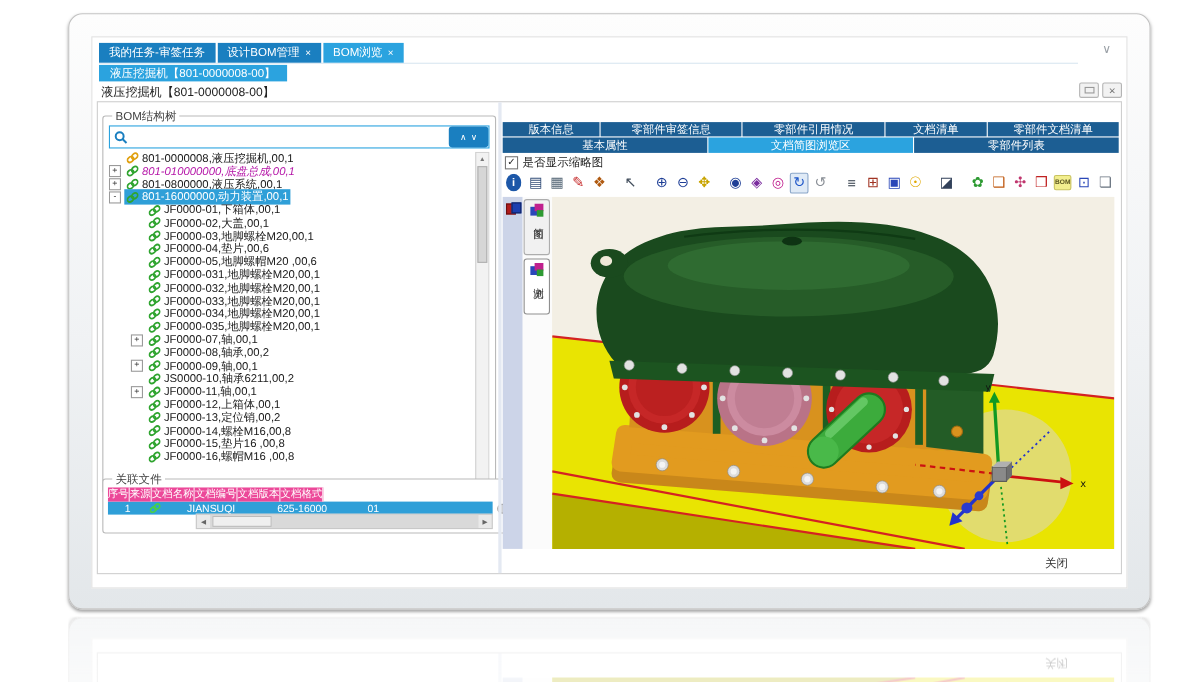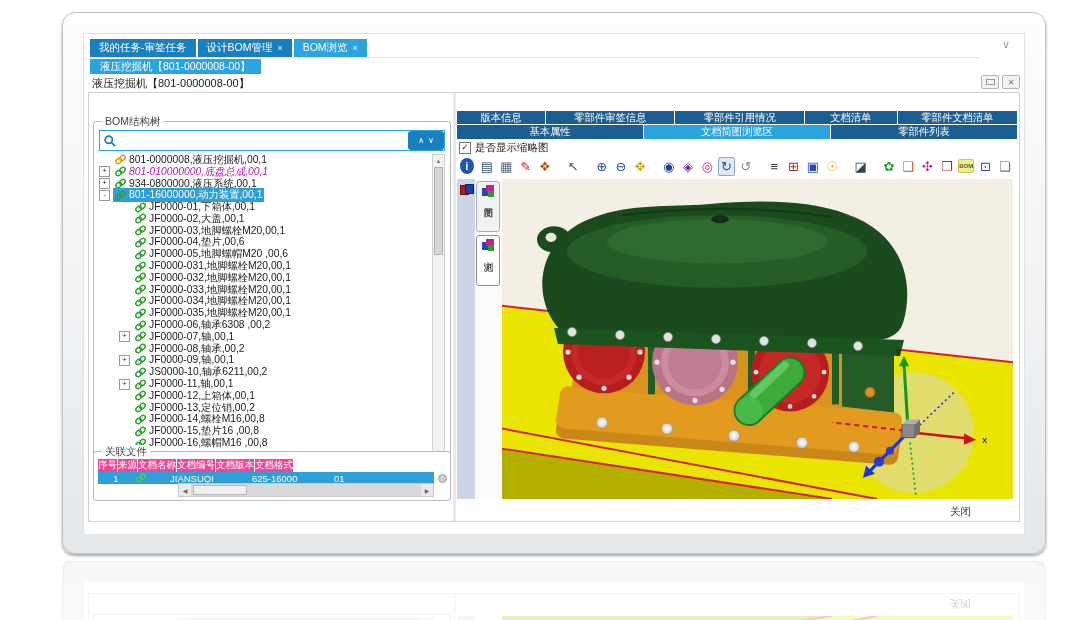--- a/index.html
+++ b/index.html
@@ -26,21 +26,21 @@
   .title-row .ptitle{position:absolute;left:8px;top:1px;font-size:11px;color:#222;}
   .winbtns{position:absolute;right:4px;top:0;display:flex;gap:3px;}
   .wbtn{width:16px;height:12px;border:1px solid #b4b4b4;background:#f2f2f2;border-radius:2px;
         display:flex;align-items:center;justify-content:center;font-size:8px;color:#777;}
   .wbtn .mini{width:7px;height:4px;border:1px solid #999;}
   
   .content-frame{position:absolute;left:4px;right:4px;top:58px;bottom:12px;border:1px solid #cfcfcf;background:#fff;}
   .groupbox{position:absolute;border:1px solid #b9b9b9;border-radius:3px;background:#fff;}
   .gb-label{position:absolute;top:-7px;left:8px;background:#fff;padding:0 3px;font-size:10.5px;color:#444;}
   
-  .tree-group{left:4px;top:12px;width:356px;height:342px;margin-top:16px;}
+  .tree-group{left:4px;top:12px;width:356px;height:342px;}
   .search-row{position:absolute;left:5px;top:8px;right:5px;height:19px;border:1px solid var(--accent_blue);
               display:flex;align-items:center;background:#fff;}
   .search-row svg{margin:0 3px;}
   .search-input{flex:1;border:none;outline:none;height:15px;font-size:11px;padding:0;min-width:0;}
   .spinner{width:36px;height:19px;background:var(--tab_blue);border-radius:3px;display:flex;align-items:center;
            justify-content:center;gap:4px;color:#fff;font-size:8px;}
   .tree-wrap{position:absolute;left:5px;top:32px;right:5px;bottom:4px;overflow:hidden;}
   .tree-rows{position:absolute;left:0;top:0;right:12px;bottom:0;}
   .trow{display:flex;align-items:center;height:11.8px;font-size:10.3px;color:#1a1a1a;white-space:nowrap;}
   .trow.d1{padding-left:20px;}
@@ -49,21 +49,21 @@
   .exp:empty{visibility:hidden;}
   .hl{display:flex;align-items:center;gap:3px;padding:0 2px;}
   .trow.sel .hl{background:var(--select_blue);color:#fff;justify-content:center;}
   .trow.sel .tlabel{color:#fff !important;}
   .chain{display:flex;flex:0 0 auto;}
   .vscroll{position:absolute;right:0;top:0;width:11px;bottom:0;background:#f2f2f2;border:1px solid #d0d0d0;}
   .vscroll .arr{height:11px;display:flex;align-items:center;justify-content:center;font-size:6px;color:#777;}
   .vscroll .thumb{position:absolute;left:1px;right:1px;top:12px;height:86px;background:#d6d6d6;border:1px solid #b0b0b0;}
   .vscroll .arr.bot{position:absolute;bottom:0;left:0;right:0;}
   
-  .files-group{left:4px;top:358px;width:356px;height:48px;}
+  .files-group{left:4px;top:342px;width:356px;height:48px;padding-left:14px;}
   .ftable{position:absolute;left:4px;top:7px;right:16px;overflow:hidden;}
   .frow{display:flex;height:13px;}
   .fh{background:#ec4899;color:#fff;font-size:9.5px;display:flex;align-items:center;justify-content:center;
       border-right:1px solid #fff;flex:0 0 auto;}
   .fdata{display:flex;height:12px;background:var(--select_blue);color:#fff;font-size:9.5px;}
   .fc{display:flex;align-items:center;padding:0 2px;flex:0 0 auto;overflow:hidden;}
   .w1{width:32px}.w2{width:30px}.w3{width:78px}.w4{width:78px}.w5{width:60px}.w6{width:54px}
   .fh.w1,.fc.w1{justify-content:center}
   .hscroll{position:absolute;left:84px;right:16px;bottom:3px;height:12px;background:#e9e9e9;border:1px solid #c8c8c8;
            display:flex;align-items:center;}
@@ -191,21 +191,21 @@
 
               <div class="trow d0">
                 <span class="exp">+</span>
                 <span class="hl">
                   <span class="chain" style="color: rgb(47, 164, 47);">
                     <svg width="11" height="11" viewBox="0 0 12 12">
                       <ellipse cx="4" cy="7.6" rx="3.3" ry="2.5" transform="rotate(-40 4 7.6)" fill="none" stroke="currentColor" stroke-width="1.7"></ellipse>
                       <ellipse cx="8.1" cy="4.4" rx="3.3" ry="2.5" transform="rotate(-40 8.1 4.4)" fill="none" stroke="currentColor" stroke-width="1.7"></ellipse>
                     </svg>
                   </span>
-                  <span class="tlabel">934-0800000,液压系统,00,1</span>
+                  <span class="tlabel">801-0800000,液压系统,00,1</span>
                 </span>
               </div>
 
               <div class="trow d0 sel">
                 <span class="exp">-</span>
                 <span class="hl">
                   <span class="chain" style="color: rgb(47, 164, 47);">
                     <svg width="11" height="11" viewBox="0 0 12 12">
                       <ellipse cx="4" cy="7.6" rx="3.3" ry="2.5" transform="rotate(-40 4 7.6)" fill="none" stroke="currentColor" stroke-width="1.7"></ellipse>
                       <ellipse cx="8.1" cy="4.4" rx="3.3" ry="2.5" transform="rotate(-40 8.1 4.4)" fill="none" stroke="currentColor" stroke-width="1.7"></ellipse>
@@ -338,32 +338,20 @@
                   <span class="chain" style="color: rgb(47, 164, 47);">
                     <svg width="11" height="11" viewBox="0 0 12 12">
                       <ellipse cx="4" cy="7.6" rx="3.3" ry="2.5" transform="rotate(-40 4 7.6)" fill="none" stroke="currentColor" stroke-width="1.7"></ellipse>
                       <ellipse cx="8.1" cy="4.4" rx="3.3" ry="2.5" transform="rotate(-40 8.1 4.4)" fill="none" stroke="currentColor" stroke-width="1.7"></ellipse>
                     </svg>
                   </span>
                   <span class="tlabel">JF0000-035,地脚螺栓M20,00,1</span>
                 </span>
               </div>
 
-              <div class="trow d1">
-                <span class="exp"></span>
-                <span class="hl">
-                  <span class="chain" style="color: rgb(47, 164, 47);">
-                    <svg width="11" height="11" viewBox="0 0 12 12">
-                      <ellipse cx="4" cy="7.6" rx="3.3" ry="2.5" transform="rotate(-40 4 7.6)" fill="none" stroke="currentColor" stroke-width="1.7"></ellipse>
-                      <ellipse cx="8.1" cy="4.4" rx="3.3" ry="2.5" transform="rotate(-40 8.1 4.4)" fill="none" stroke="currentColor" stroke-width="1.7"></ellipse>
-                    </svg>
-                  </span>
-                  <span class="tlabel">JF0000-06,轴承6308 ,00,2</span>
-                </span>
-              </div>
 
               <div class="trow d1">
                 <span class="exp">+</span>
                 <span class="hl">
                   <span class="chain" style="color: rgb(47, 164, 47);">
                     <svg width="11" height="11" viewBox="0 0 12 12">
                       <ellipse cx="4" cy="7.6" rx="3.3" ry="2.5" transform="rotate(-40 4 7.6)" fill="none" stroke="currentColor" stroke-width="1.7"></ellipse>
                       <ellipse cx="8.1" cy="4.4" rx="3.3" ry="2.5" transform="rotate(-40 8.1 4.4)" fill="none" stroke="currentColor" stroke-width="1.7"></ellipse>
                     </svg>
                   </span>

